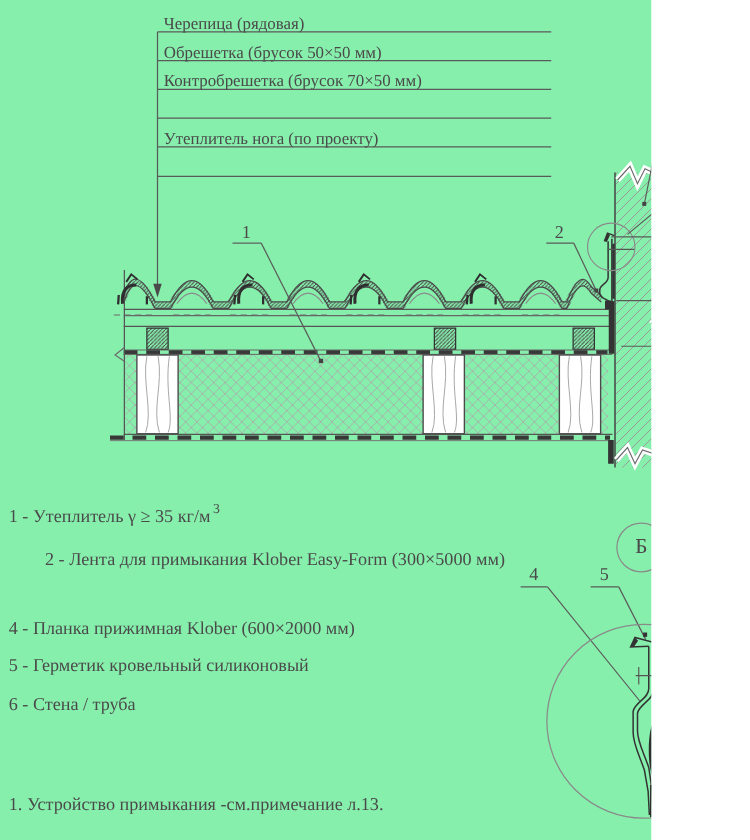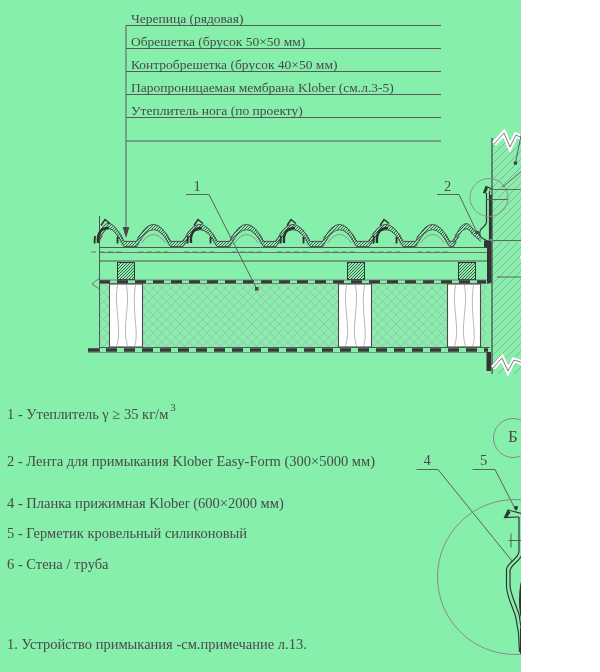--- a/index.html
+++ b/index.html
@@ -181,38 +181,37 @@
       <ellipse cx="523" cy="600" rx="4" ry="21" fill="#2f2f2f"></ellipse>
       <ellipse cx="523" cy="600" rx="1.1" ry="13" fill="#ffffff"></ellipse>
       <line x1="508.5" y1="540.5" x2="551" y2="540.5" stroke="#555" stroke-width="0.9"></line>
       <line x1="511" y1="533.5" x2="511" y2="547.5" stroke="#555" stroke-width="0.9"></line>
     </g>
   </g>
 </svg>
 
   <div class="t layer" style="top:11px;">Черепица (рядовая)</div>
   <div class="t layer" style="top:34px;">Обрешетка (брусок 50×50 мм)</div>
-  <div class="t layer" style="top:57px;">Контробрешетка (брусок 40×50 мм)</div>
-  <div class="t layer" style="top:80px;">Паропроницаемая мембрана Klober (см.л.3-5)</div>
+  <div class="t layer" style="top:57px;">Контробрешетка (брусок 70×50 мм)</div>
   <div class="t layer" style="top:103px;">Утеплитель нога (по проекту)</div>
 
   <div class="t co" style="left:185px;top:178px;">1</div>
   <div class="t co" style="left:435.5px;top:178px;">2</div>
   <div class="t co" style="left:533px;top:50px;">6</div>
   <div class="t co" style="left:538px;top:139px;font-size:15px;">Б</div>
 
   <div class="t dim" style="left:532px;top:206px;">150</div>
   <div class="t dim" style="left:532px;top:251.5px;">100</div>
 
   <div class="t co bmark" style="left:501px;top:427px;">Б</div>
   <div class="t co" style="left:415px;top:452px;">4</div>
   <div class="t co" style="left:471.5px;top:452px;">5</div>
   <div class="t co" style="left:577.5px;top:452px;">3</div>
 
   <div class="t legend-row" style="top:403px;"><span>1 - Утеплитель γ ≥ 35 кг/м</span><sup>3</sup></div>
-  <div class="t legend-row" style="top:453px;"><span>2 - Лента для примыкания Klober Easy-Form (300×5000 мм)</span></div>
+  <div class="t legend-row" style="top:440px;margin-left:29px;"><span>2 - Лента для примыкания Klober Easy-Form (300×5000 мм)</span></div>
   <div class="t legend-row" style="top:494.5px;"><span>4 - Планка прижимная Klober (600×2000 мм)</span></div>
   <div class="t legend-row" style="top:525px;"><span>5 - Герметик кровельный силиконовый</span></div>
   <div class="t legend-row" style="top:555.5px;"><span>6 - Стена / труба</span></div>
 
   <div class="t note" style="top:636px;">1. Устройство примыкания -см.примечание л.13.</div>
 
 </div>
 
 </body></html>

